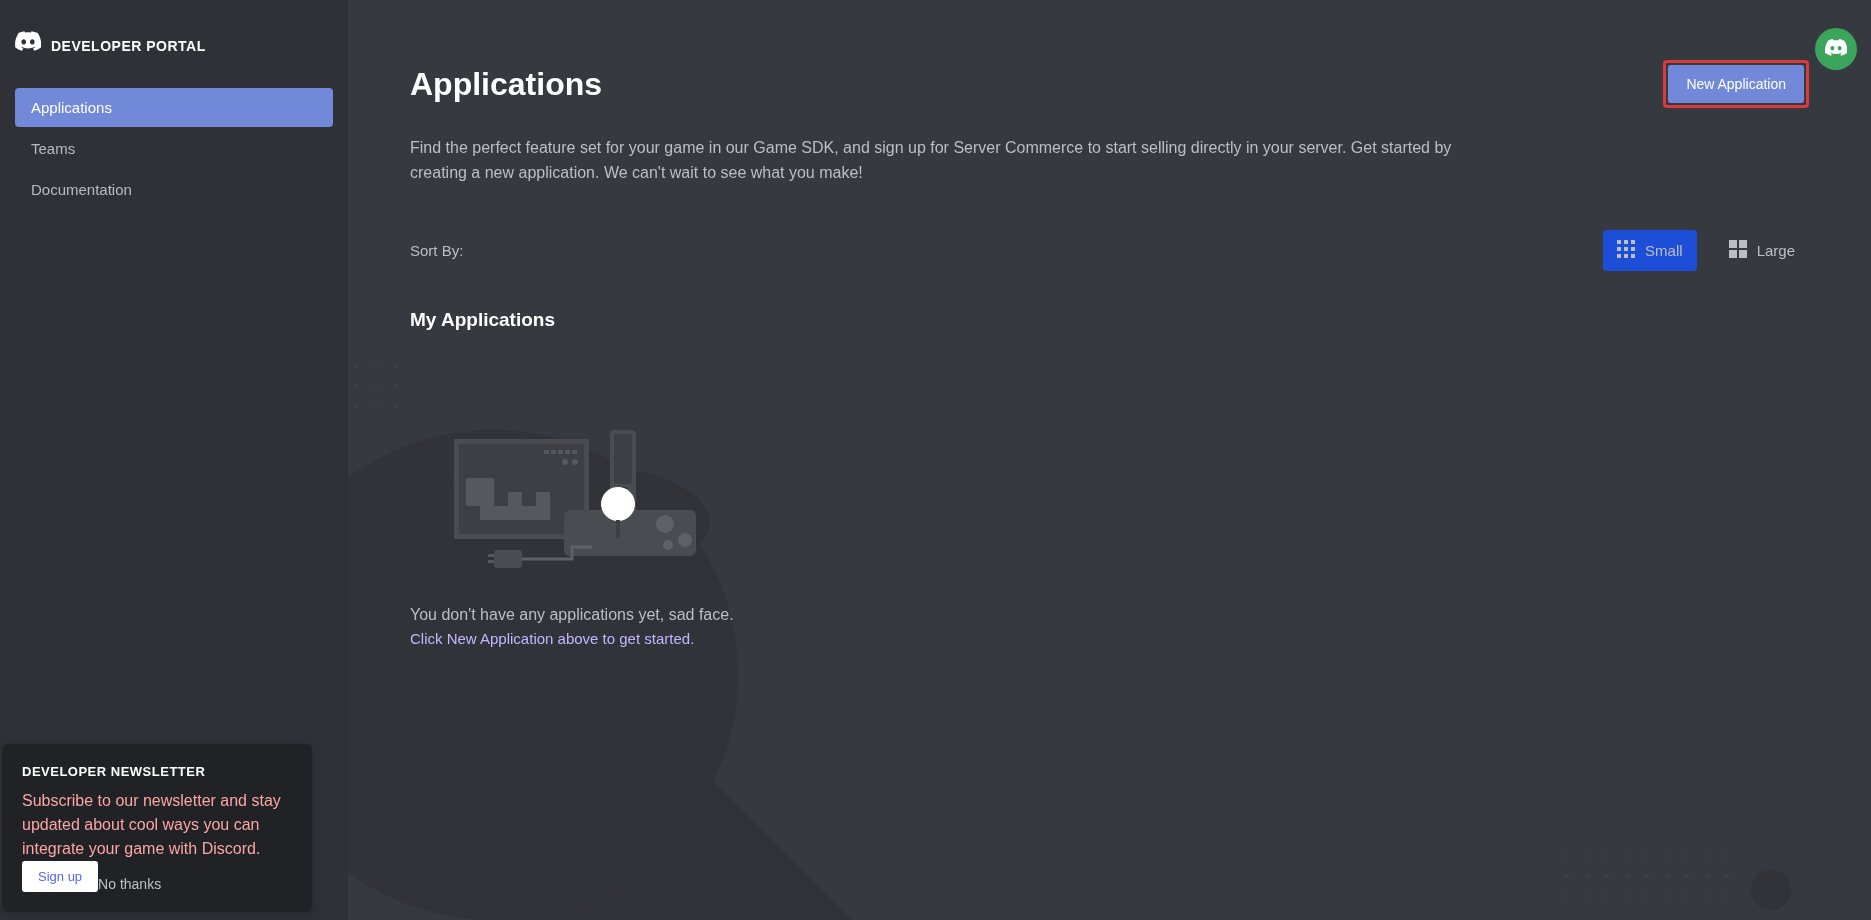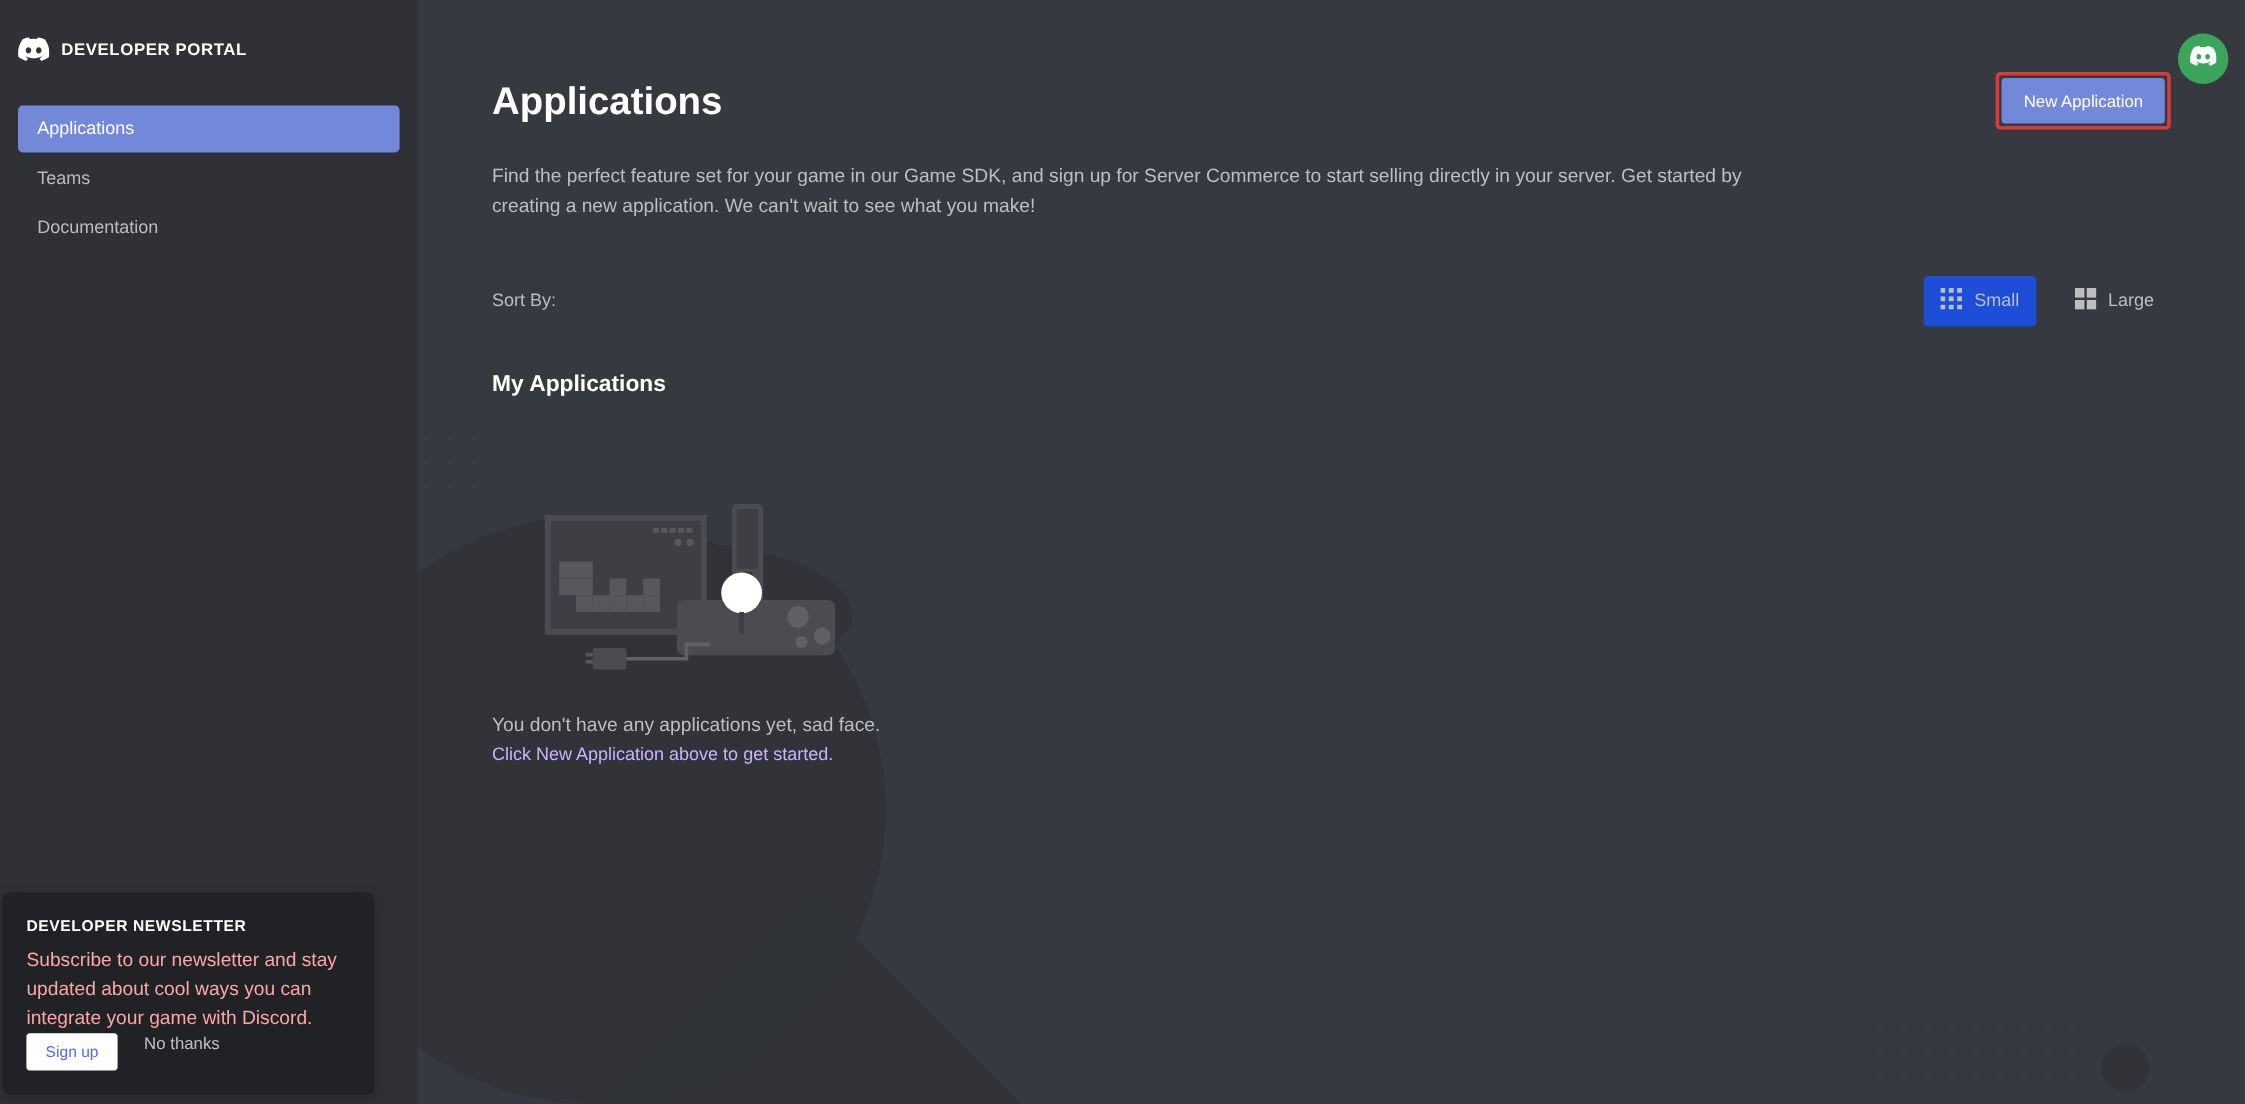--- a/index.html
+++ b/index.html
@@ -15,21 +15,21 @@
     .sidebar {
       position: absolute;
       left: 0; top: 0;
       width: 348px;
       height: 100%;
       background: #2f3136;
       padding: 0;
     }
     .brand {
       display: flex;
-      align-items: center;
+      align-items: flex-end;
       gap: 10px;
       padding: 28px 15px 28px 15px;
     }
     .brand-icon {
       width: 26px; height: 26px;
       display: flex; align-items: center; justify-content: center;
     }
     .brand-text {
       font-size: 14px;
       font-weight: 700;
@@ -68,22 +68,21 @@
       color: #fff;
       margin-bottom: 10px;
     }
     .newsletter-body {
       font-size: 16px;
       line-height: 1.5;
       color: #fca5a5;
     }
     .newsletter-actions {
       display: flex;
-      align-items: flex-start;
-      gap: 22px;
+      align-items: flex-end;
     }
     .btn-signup {
       background: #fff;
       color: #5865f2;
       border: none;
       border-radius: 3px;
       padding: 8px 16px;
       font-size: 13px;
       font-weight: 500;
       cursor: pointer;
@@ -220,21 +219,21 @@
       font-size: 15px;
       color: #bcbec2;
     }
     .view-opt.active {
       background: #1d4ed8;
     }
     .section-title {
       font-size: 19px;
       font-weight: 600;
       color: #fff;
-      margin-bottom: 20px;
+      margin-bottom: 31px;
     }
     .empty-state {
       display: flex;
       flex-direction: column;
       align-items: flex-start;
       justify-content: center;
       padding-top: 40px;
     }
     .empty-illustration {
       width: 300px;

